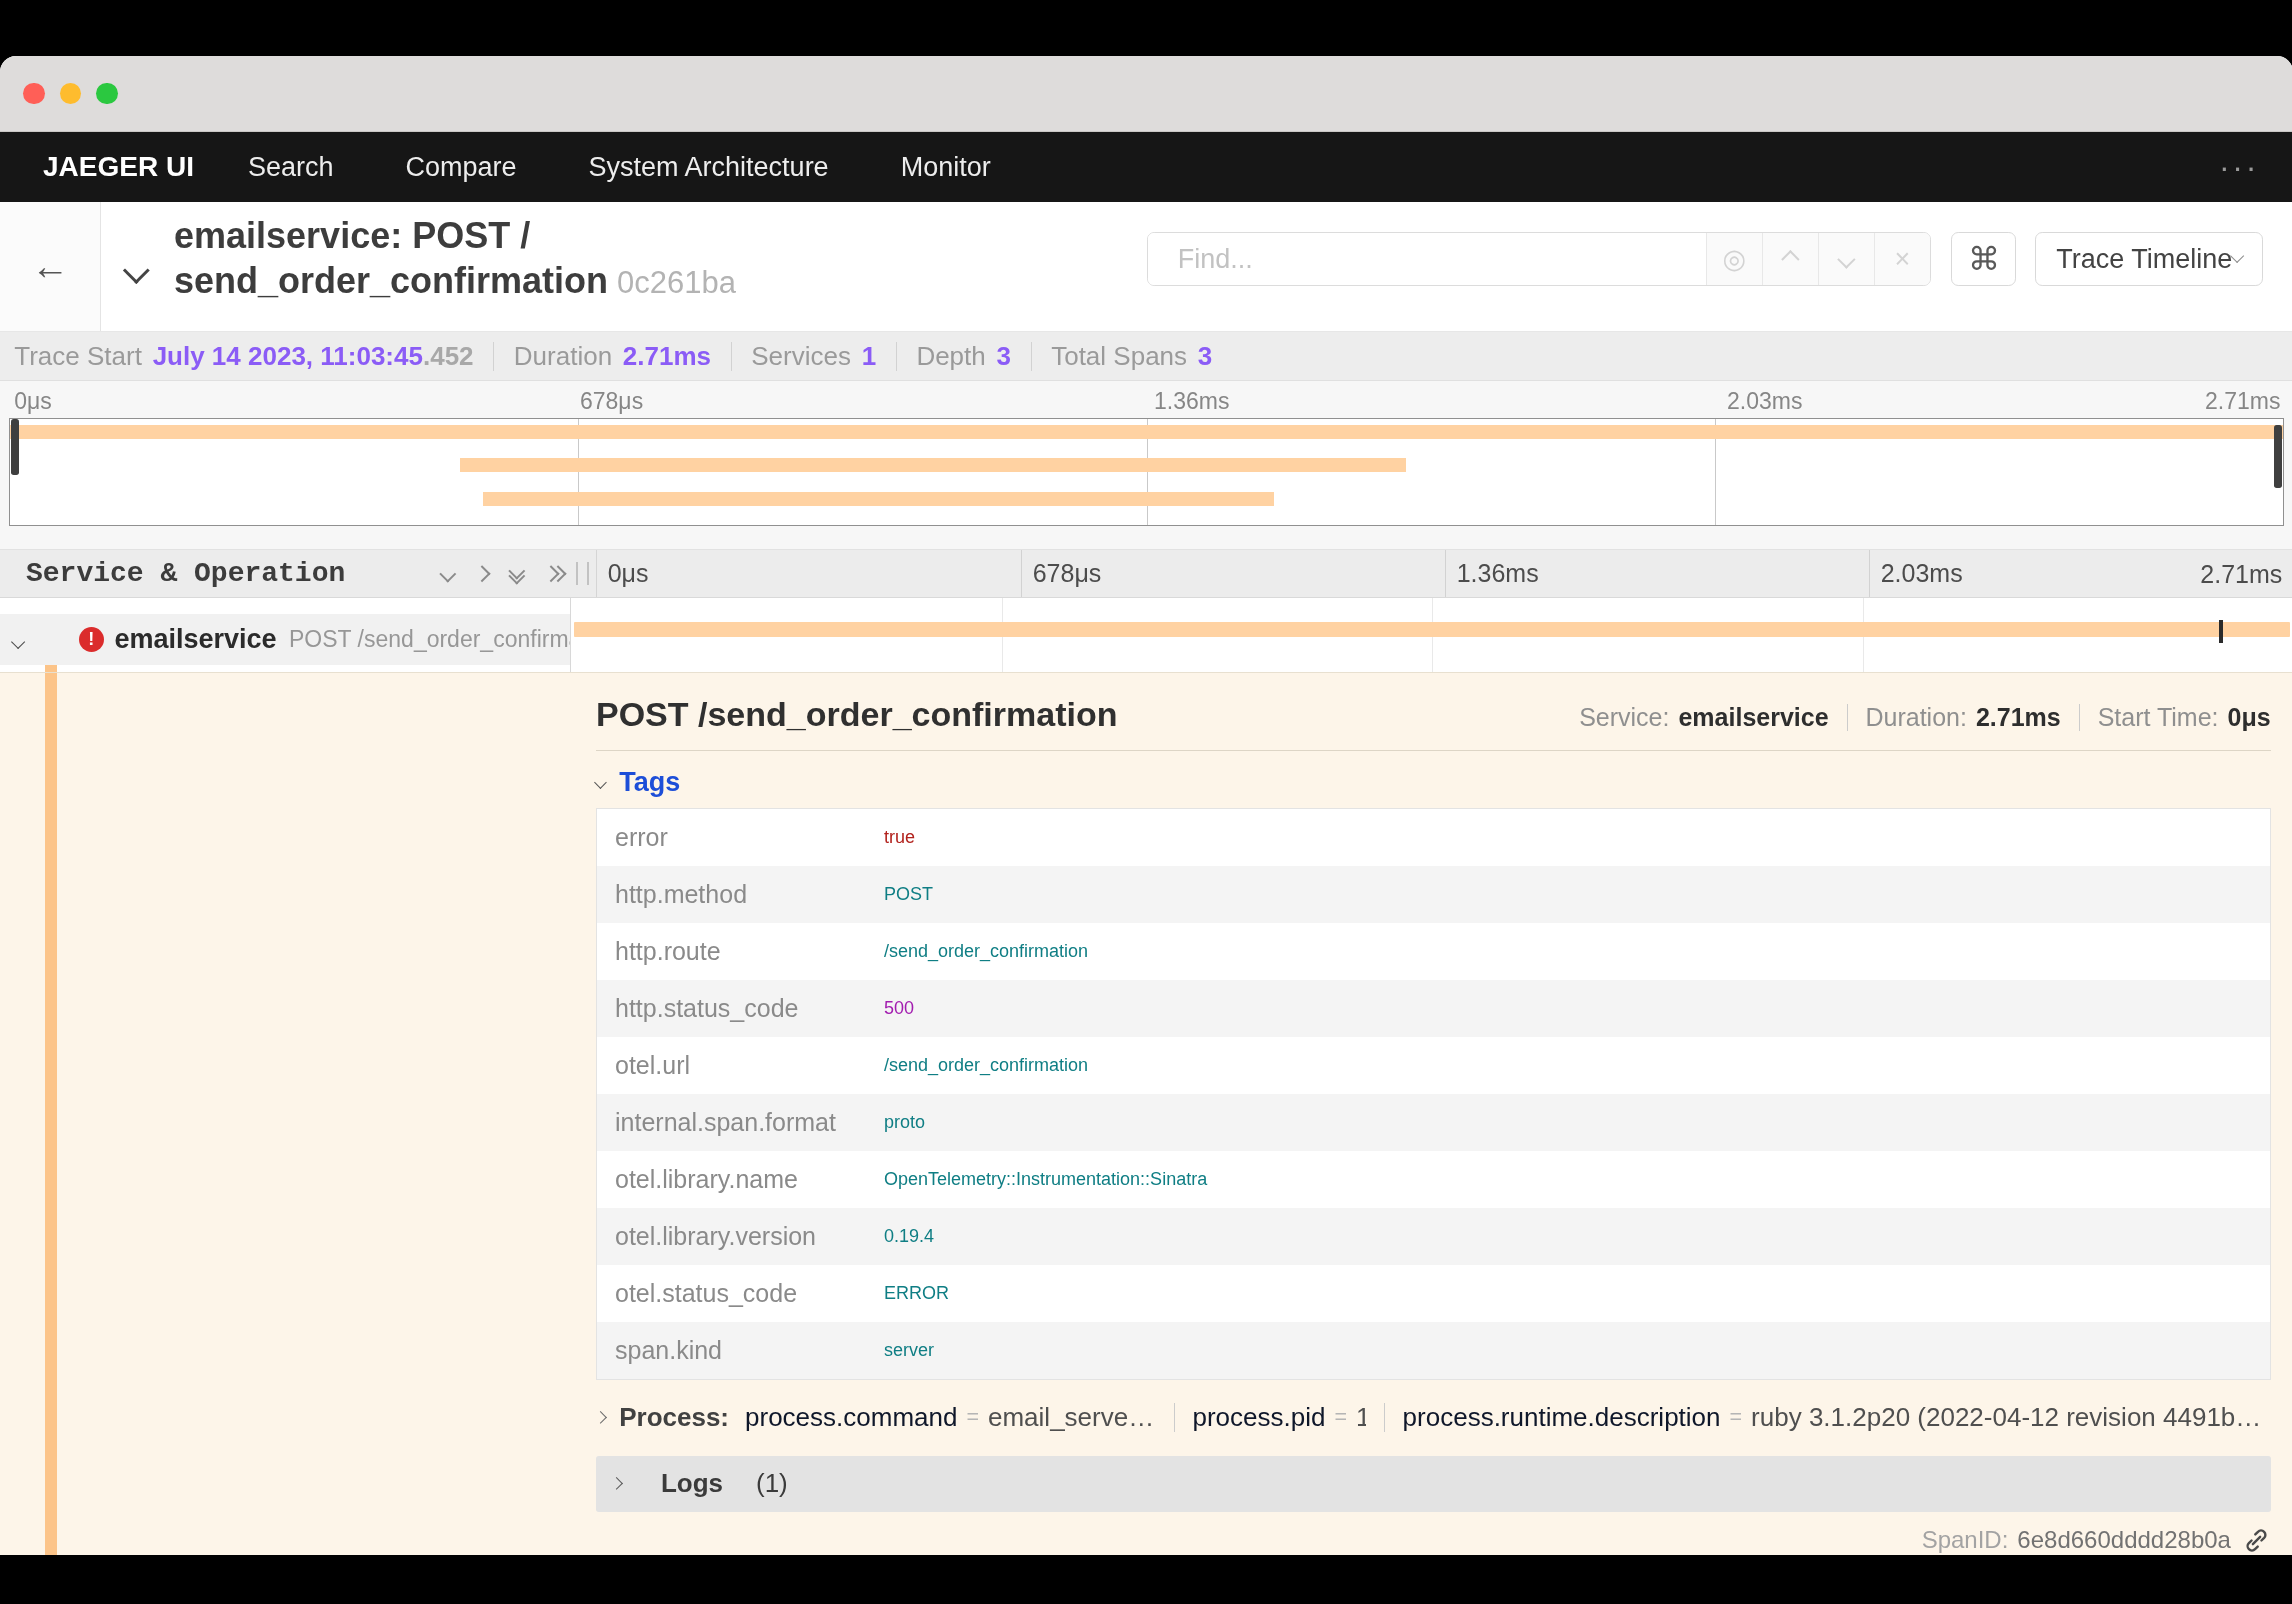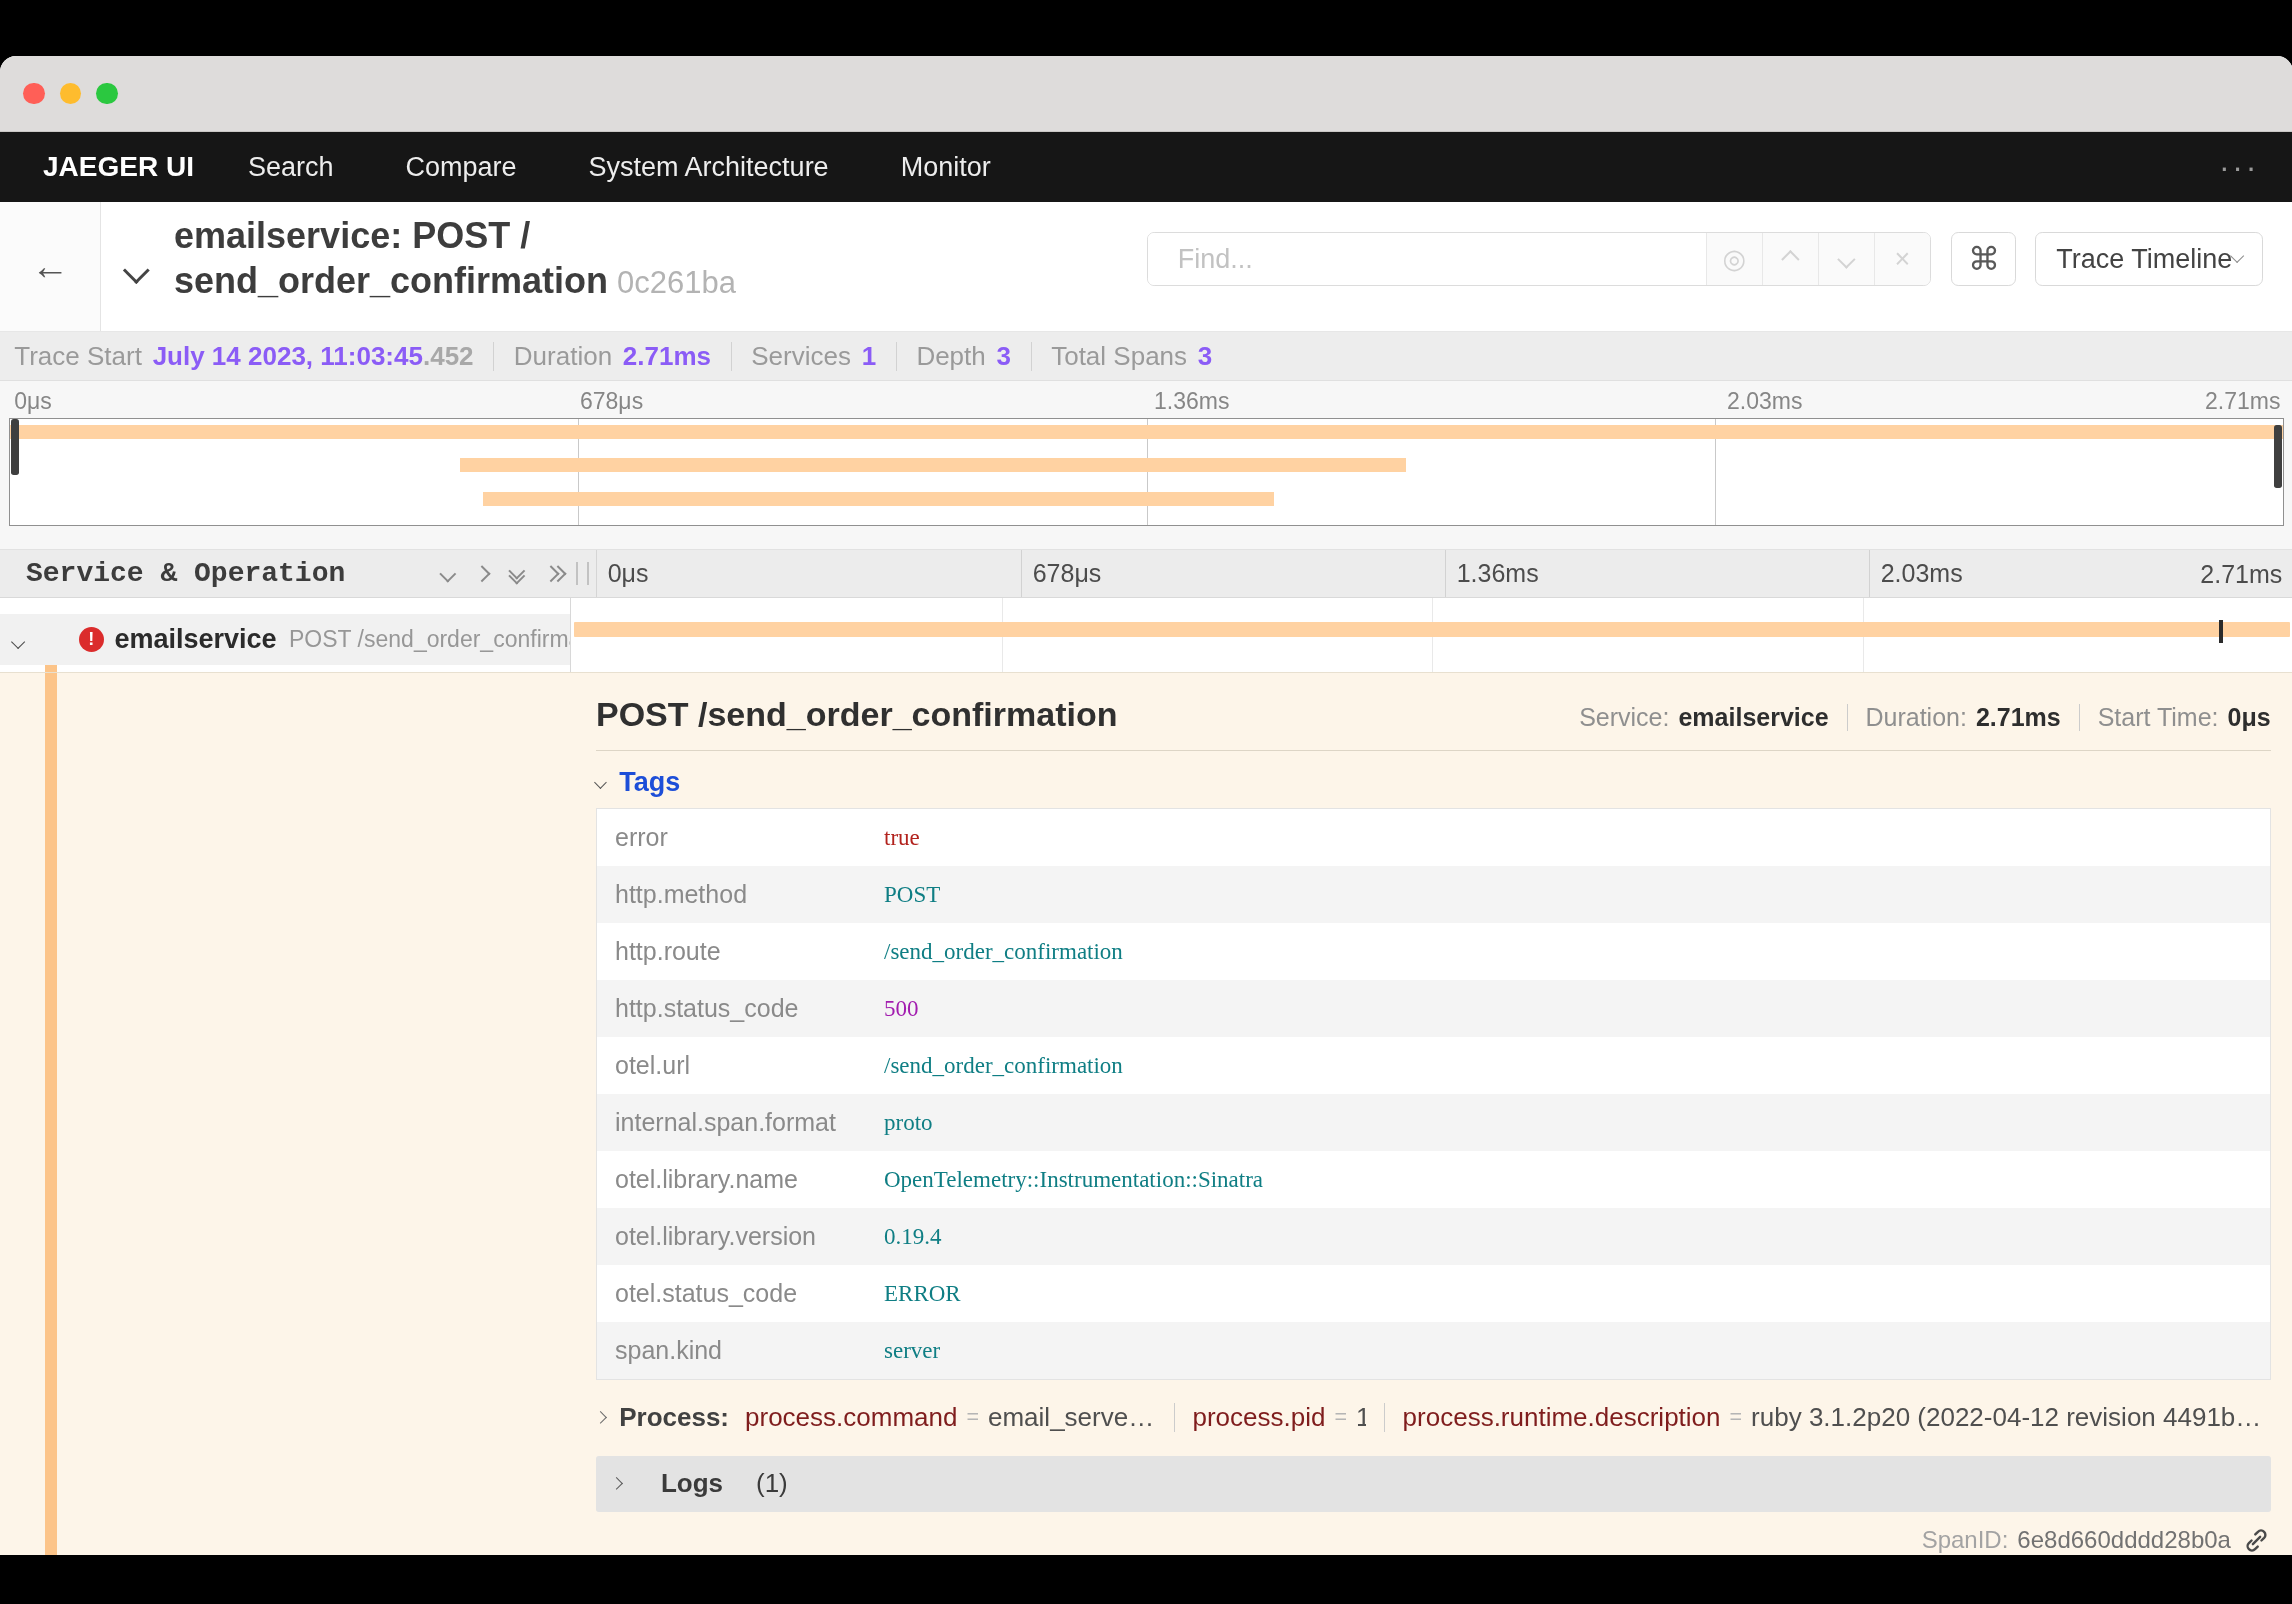--- a/index.html
+++ b/index.html
@@ -114,31 +114,31 @@
   .d-meta-value{color:#2e2e2e;font-weight:bold;}
 
   .tags-header{margin-top:16px;display:flex;align-items:center;gap:14.3px;cursor:pointer;}
   .tags-header .cv{color:#555;font-size:19.7px;}
   .tags-title{font-size:27px;font-weight:bold;color:#1d4ed8;}
 
   .tags-table{margin-top:10.7px;border:0.9px solid #e3e3e3;background:#fff;}
   .tag-row{display:flex;align-items:center;height:57px;}
   .tag-row:nth-child(even){background:#f4f4f4;}
   .tag-key{width:269px;padding-left:18px;font-size:25px;color:#8a8a8a;flex:none;}
-  .tag-value{font-family:Liberation Serif, serif;font-size:23px;color:#333;}
+  .tag-value{font-family:Liberation Sans, sans-serif;font-size:18px;color:#333;}
   .tag-value[data-type="string"]{color:#0f7e84;}
   .tag-value[data-type="number"]{color:#a21caf;}
   .tag-value[data-type="bool"]{color:#b2221d;}
 
   .process-row{margin-top:21.5px;display:flex;align-items:center;font-size:26px;overflow:hidden;white-space:nowrap;cursor:pointer;}
   .process-row .cv{color:#6b6b6b;font-size:19.7px;margin-right:14.3px;flex:none;}
   .process-label{font-weight:bold;color:#414141;margin-right:16px;flex:none;}
   .proc-item{display:flex;align-items:center;min-width:0;}
   .proc-item:not(:last-child)::after{content:"";width:0.9px;height:29px;background:#ccc;margin:0 18px;flex:none;}
-  .proc-key{color:#7f1d1d;}
+  .proc-key{color:#0f172a;}
   .proc-eq{color:#b5b5b5;font-size:21.5px;margin:0 9px;}
   .proc-val{color:#4f4f4f;overflow:hidden;text-overflow:ellipsis;}
 
   .logs-row{margin-top:23px;height:56px;background:#e3e3e3;border-radius:2.7px;display:flex;align-items:center;
             padding-left:16px;font-size:26px;color:#3b3b3b;cursor:pointer;gap:24px;}
   .logs-row .cv{color:#5a5a5a;font-size:19.7px;margin-right:16px;}
   .logs-label{font-weight:bold;}
   .logs-count{margin-left:9px;}
 
   .spanid-footer{margin-top:14.3px;display:flex;justify-content:flex-end;align-items:center;font-size:24px;}

